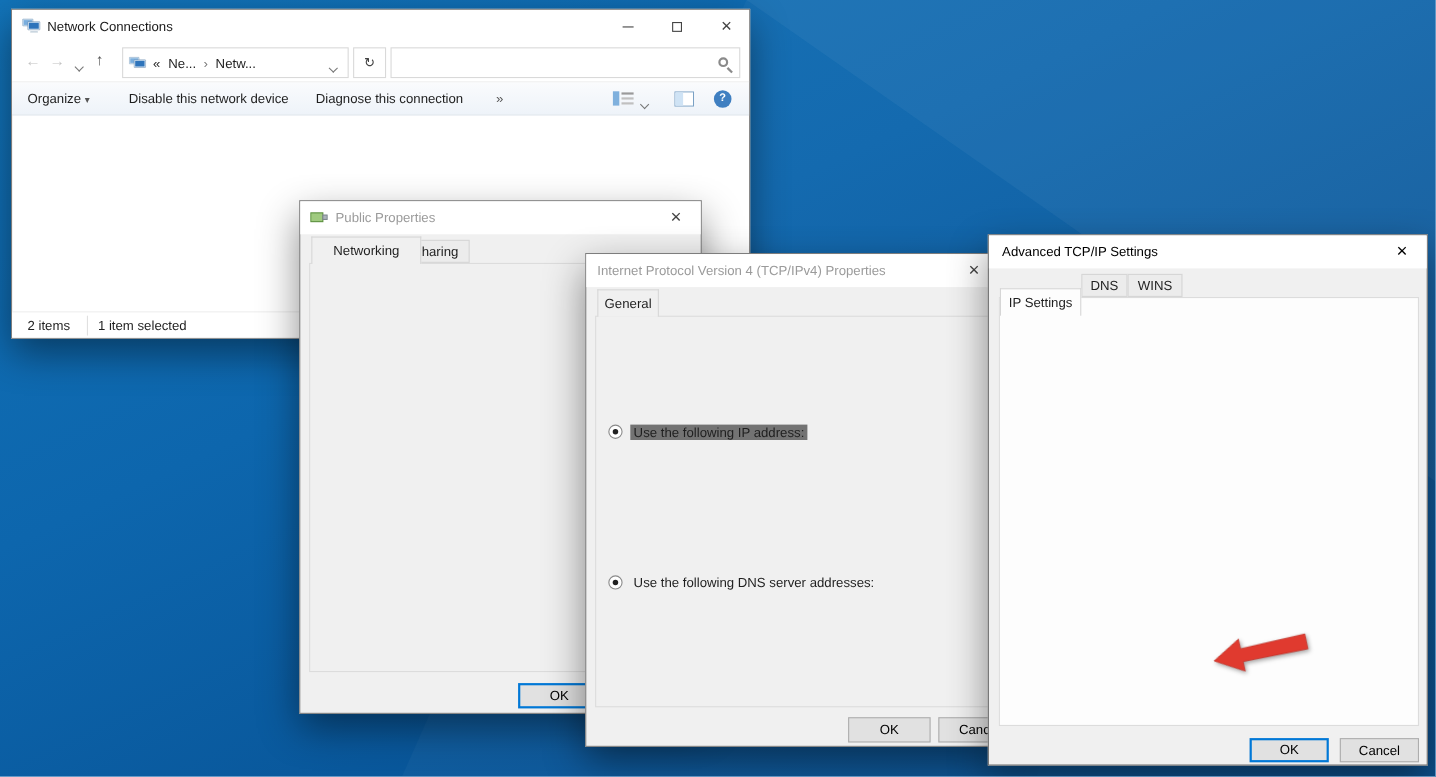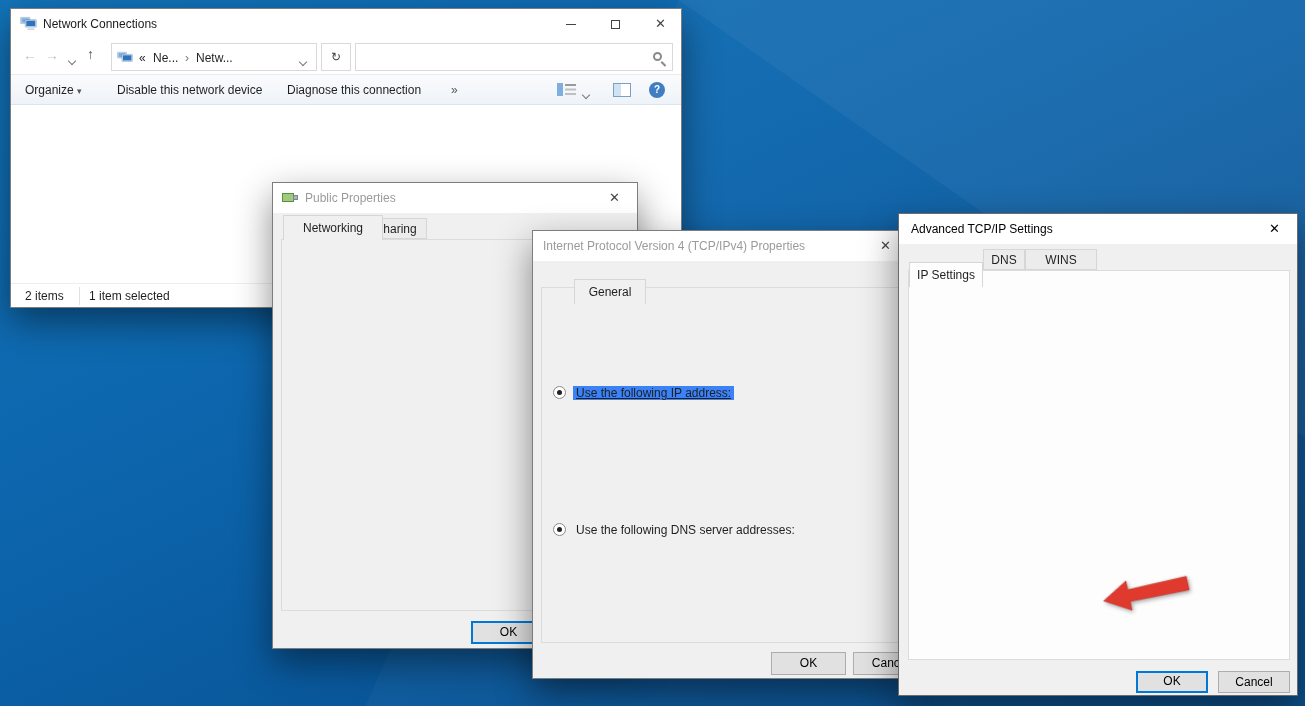--- a/index.html
+++ b/index.html
@@ -293,33 +293,33 @@
 
     <div class="btn default" style="left:198px; top:438px; width:75px;">OK</div>
   </div>
 
   <div class="window inactive" style="left:532px; top:230px; width:377px; height:449px; z-index:30;">
     <div class="titlebar">
       <span class="t-text" style="left:10px;">Internet Protocol Version 4 (TCP/IPv4) Properties</span>
       <span class="win-btn cls-x" style="right:0;">✕</span>
     </div>
 
-    <div class="tab active" style="left:10px; top:48px; width:72px; height:25px; line-height:24px;margin-left:31px;">General</div>
+    <div class="tab active" style="left:10px; top:32px; width:56px; height:25px; line-height:24px;">General</div>
     <div class="page" style="left:8px; top:56px; width:361px; height:356px;"></div>
 
     <span class="intro-line" style="top:70px;">You can get IP settings assigned automatically if your network supports</span>
     <span class="intro-line" style="top:85px;">this capability. Otherwise, you need to ask your network administrator</span>
     <span class="intro-line" style="top:100px;">for the appropriate IP settings.</span>
 
     <span class="radio" style="left:20px; top:130px;"></span>
     <span class="lbl" style="left:40px; top:130px;">Obtain an IP address automatically</span>
 
     <div class="group" style="left:14px; top:162px; width:348px; height:96px;"></div>
     <span class="radio on" style="left:20px; top:155px; z-index:2;"></span>
-    <span class="lbl" style="left:40px; top:155px; background:#3b82f6; padding:0 3px; z-index:2;text-decoration:underline;">Use the following IP address:</span>
+    <span class="lbl" style="left:40px; top:155px; background:#737373; padding:0 3px; z-index:2;">Use the following IP address:</span>
 
     <span class="lbl" style="left:26px; top:180px;">IP address:</span>
     <div class="ipfield" style="left:208px; top:176px; width:128px;">172 . 17 .  5  . 11</div>
     <span class="lbl" style="left:26px; top:207px;">Subnet mask:</span>
     <div class="ipfield" style="left:208px; top:203px; width:128px;">255 . 255 . 255 .  0</div>
     <span class="lbl" style="left:26px; top:234px;">Default gateway:</span>
     <div class="ipfield" style="left:208px; top:230px; width:128px;">172 . 17 .  5  .  1</div>
 
     <span class="radio disabled" style="left:20px; top:270px;"></span>
     <span class="lbl gray" style="left:40px; top:270px;">Obtain DNS server address automatically</span>
@@ -342,21 +342,21 @@
   </div>
 
   <div class="window adv" style="left:898px; top:213px; width:400px; height:483px; z-index:40; border-color:#6b6b6b;">
     <div class="titlebar">
       <span class="t-text" style="left:12px; color:#000;">Advanced TCP/IP Settings</span>
       <span class="win-btn cls-x" style="right:0; color:#000;">✕</span>
     </div>
 
     <div class="tab active" style="left:10px; top:48px; width:74px; height:25px; line-height:24px;">IP Settings</div>
     <div class="tab" style="left:84px; top:35px; width:42px; height:21px; line-height:20px;">DNS</div>
-    <div class="tab" style="left:126px; top:35px; width:72px; height:21px; line-height:20px;">WINS</div>
+    <div class="tab" style="left:126px; top:35px; width:50px; height:21px; line-height:20px;">WINS</div>
     <div class="page" style="left:9px; top:56px; width:382px; height:390px;"></div>
 
     <div class="group" style="left:16px; top:76px; width:368px; height:122px;">
       <span class="glabel">IP addresses</span>
     </div>
     <div class="lv" style="left:24px; top:92px; width:352px; height:62px;">
       <span class="hc1">IP address</span>
       <span class="hc2">Subnet mask</span>
       <span class="hdiv"></span>
       <span class="hline"></span>

